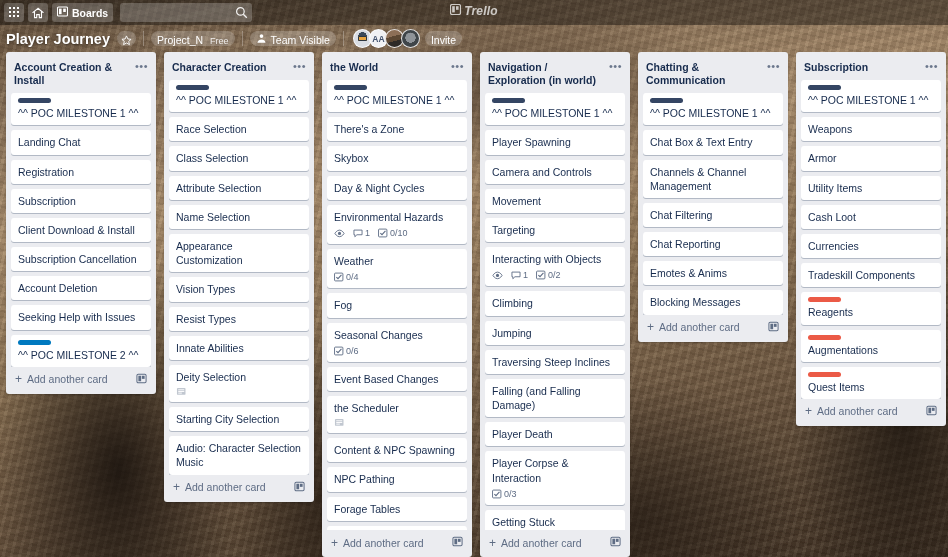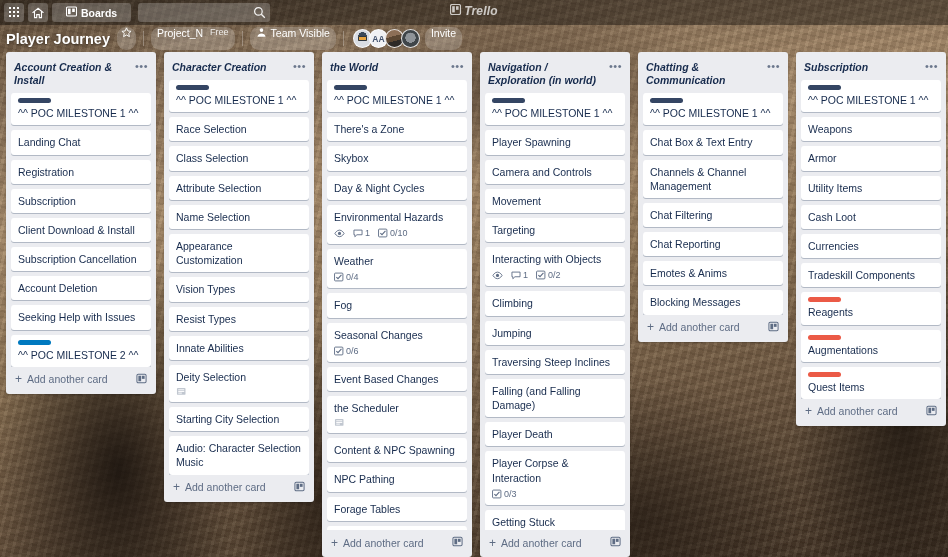--- a/index.html
+++ b/index.html
@@ -48,21 +48,21 @@
     position: absolute; top: 0; left: 0; right: 0; height: 25px;
     background: rgba(0,0,0,.38);
     display: flex; align-items: center; padding: 0 4px; gap: 4px;
     z-index: 10;
   }
   .nav-btn {
     height: 19px; min-width: 19px;
     background: rgba(255,255,255,.22);
     border-radius: 3px;
     display: flex; align-items: center; gap: 4px;
-    padding: 0 14px;
+    padding: 0 5px;
     color: #fff; font-size: 10.5px; font-weight: bold;
     cursor: pointer;
   }
   .nav-btn.sq { padding: 0; justify-content: center; width: 20px; }
   #nav-search {
     height: 19px; width: 132px; margin-left: 3px;
     background: rgba(255,255,255,.22);
     border-radius: 3px;
     position: relative; cursor: text;
   }
@@ -85,24 +85,24 @@
     position: absolute; top: 25px; left: 0; right: 0; height: 27px;
     display: flex; align-items: center; padding: 0 6px; gap: 5px;
     z-index: 9;
   }
   #board-title {
     color: #fff; font-size: 14.5px; font-weight: bold;
     text-shadow: 0 1px 2px rgba(0,0,0,.45);
     margin-right: 2px;
   }
   .bb-btn {
-    height: 23px;
+    height: 15px;
     background: rgba(255,255,255,.2);
     border-radius: 9px;
-    display: flex; align-items: flex-start; gap: 4px;
+    display: flex; align-items: flex-end; gap: 4px;
     padding: 0 6px;
     color: #fff; font-size: 10.5px;
     cursor: pointer; white-space: nowrap;
   }
   .bb-btn.sq { width: 19px; padding: 0; justify-content: center; }
   .bb-sep {
     width: 1px; height: 15px; background: rgba(255,255,255,.28);
     margin: 0 2px;
   }
   .free-tag {
@@ -144,21 +144,21 @@
     max-height: 100%;
     display: flex; flex-direction: column;
     box-shadow: 0 1px 2px rgba(0,0,0,.22);
   }
   .list-header {
     display: flex; align-items: flex-start; justify-content: space-between;
     padding: 4px 3px 6px 3px; gap: 4px;
   }
   .list-title {
     font-size: 10.5px; font-weight: bold; color: #172b4d;
-    line-height: 1.25; cursor: pointer; font-style: italic;
+    line-height: 1.25; cursor: pointer;
   }
   .list-menu {
     color: #6b778c; font-size: 11px; line-height: .6;
     letter-spacing: .5px; cursor: pointer; padding-top: 2px;
     flex: 0 0 auto;
   }
   .cards { display: flex; flex-direction: column; gap: 5px; overflow: hidden; }
   .card {
     background: #fff; border-radius: 3px;
     padding: 5px 7px 5px 7px;

